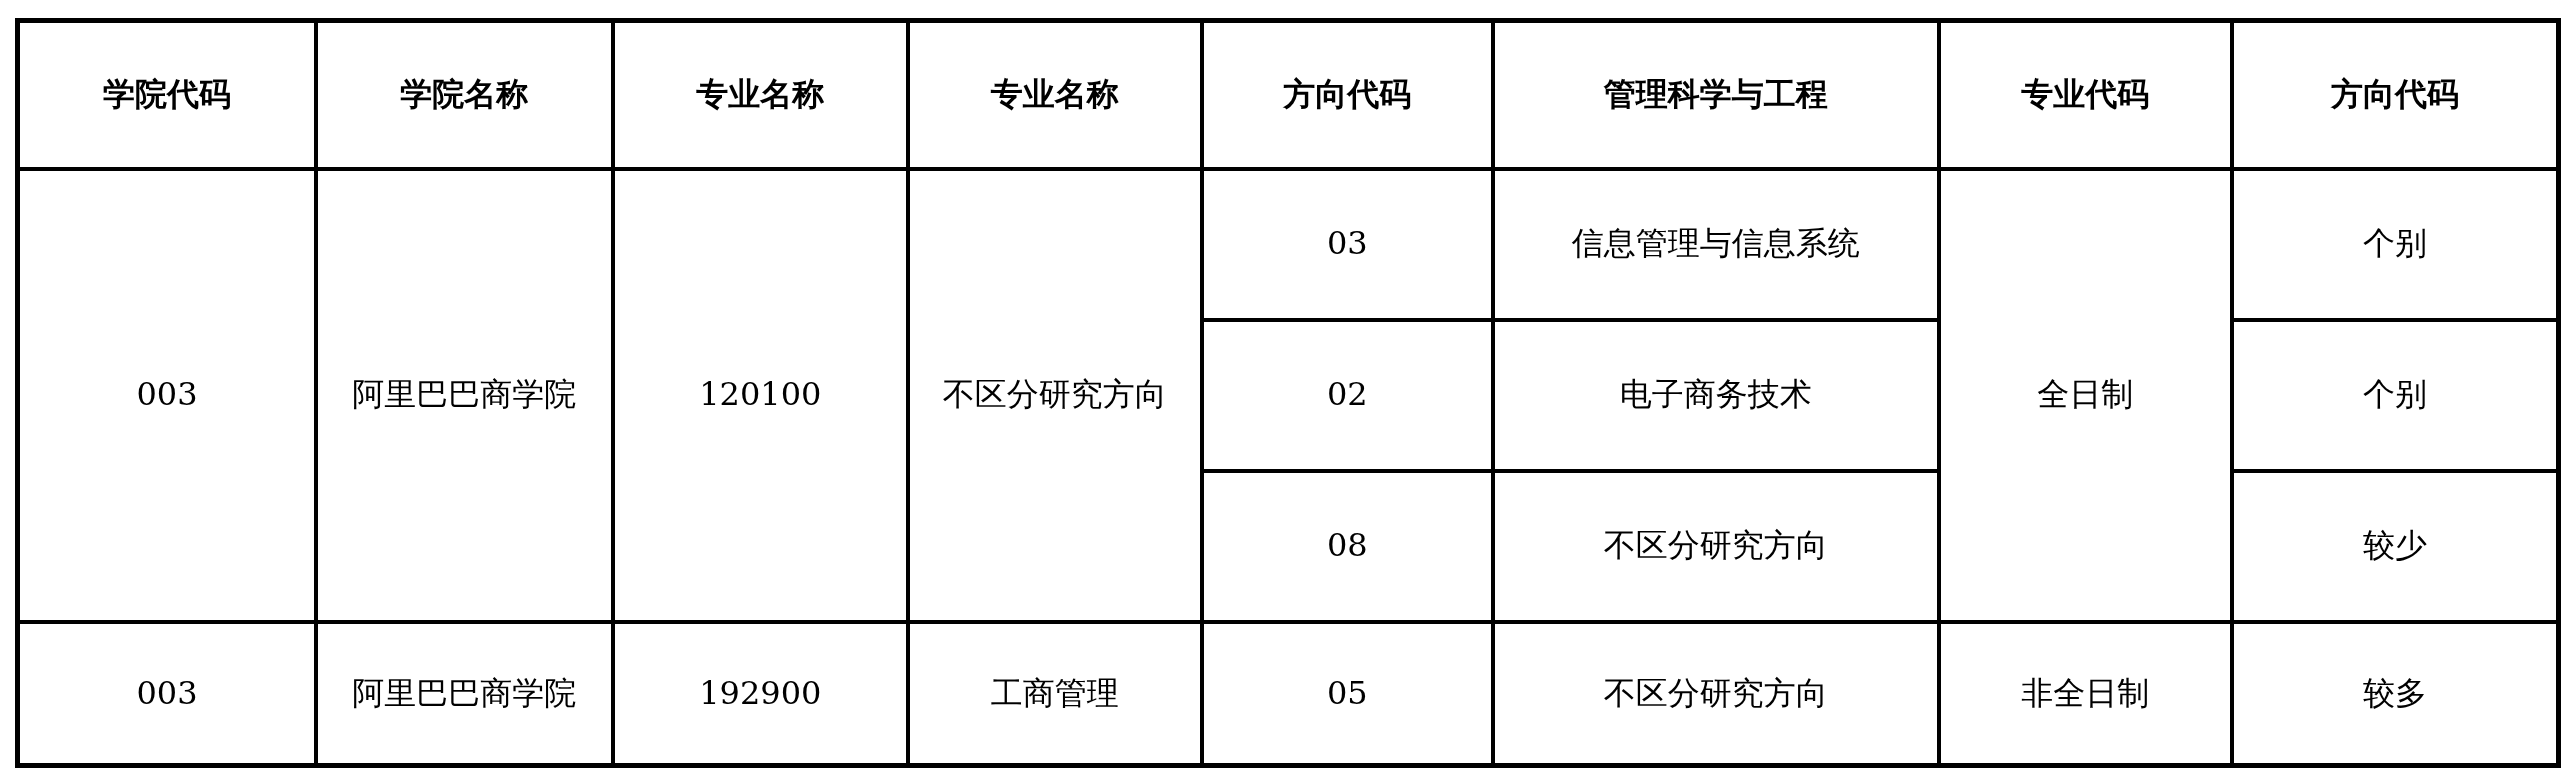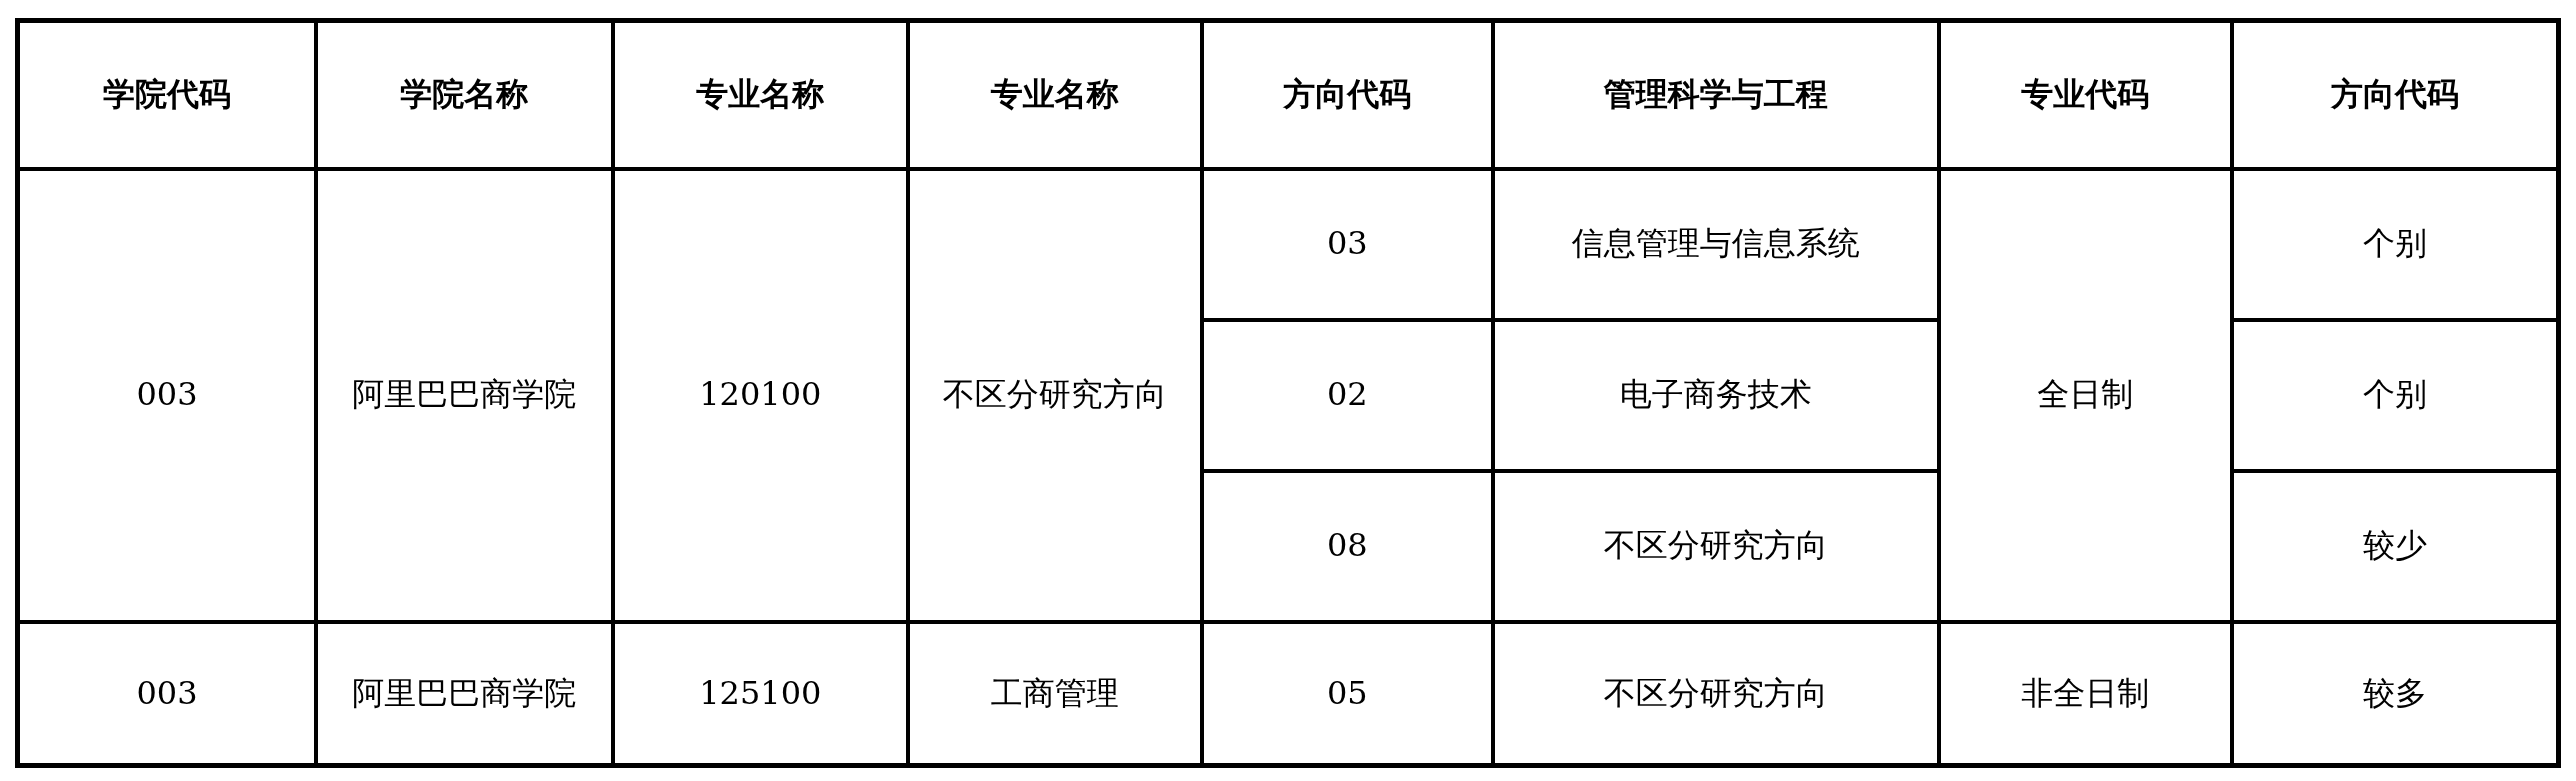--- a/index.html
+++ b/index.html
@@ -90,21 +90,21 @@
         <td>个别</td>
       </tr>
       <tr class="row-body">
         <td>08</td>
         <td>不区分研究方向</td>
         <td>较少</td>
       </tr>
       <tr class="row-last">
         <td>003</td>
         <td>阿里巴巴商学院</td>
-        <td>125100</td>
+        <td>192900</td>
         <td>工商管理</td>
         <td>05</td>
         <td>不区分研究方向</td>
         <td>非全日制</td>
         <td>较多</td>
       </tr>
     </tbody>
   </table>
 </div>
 

